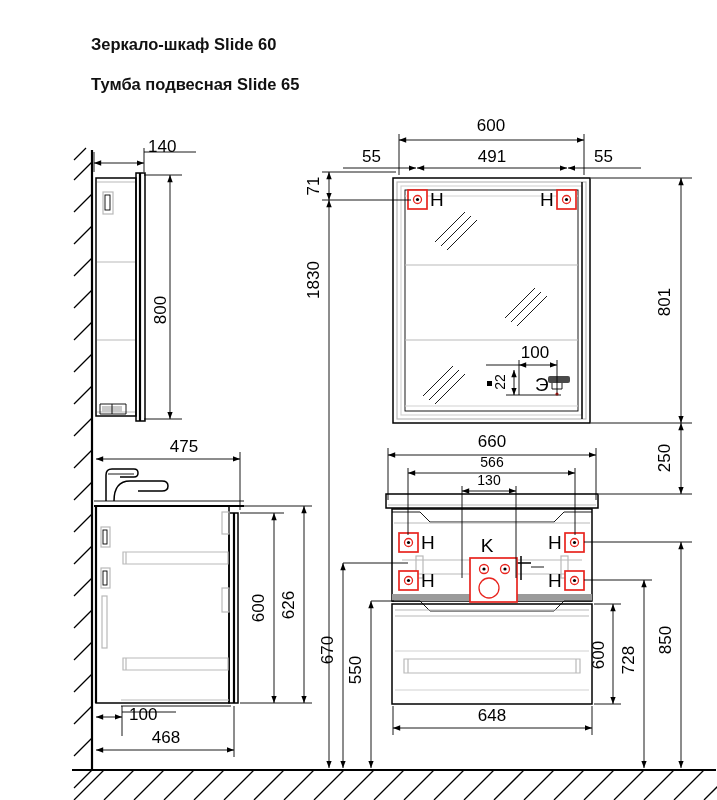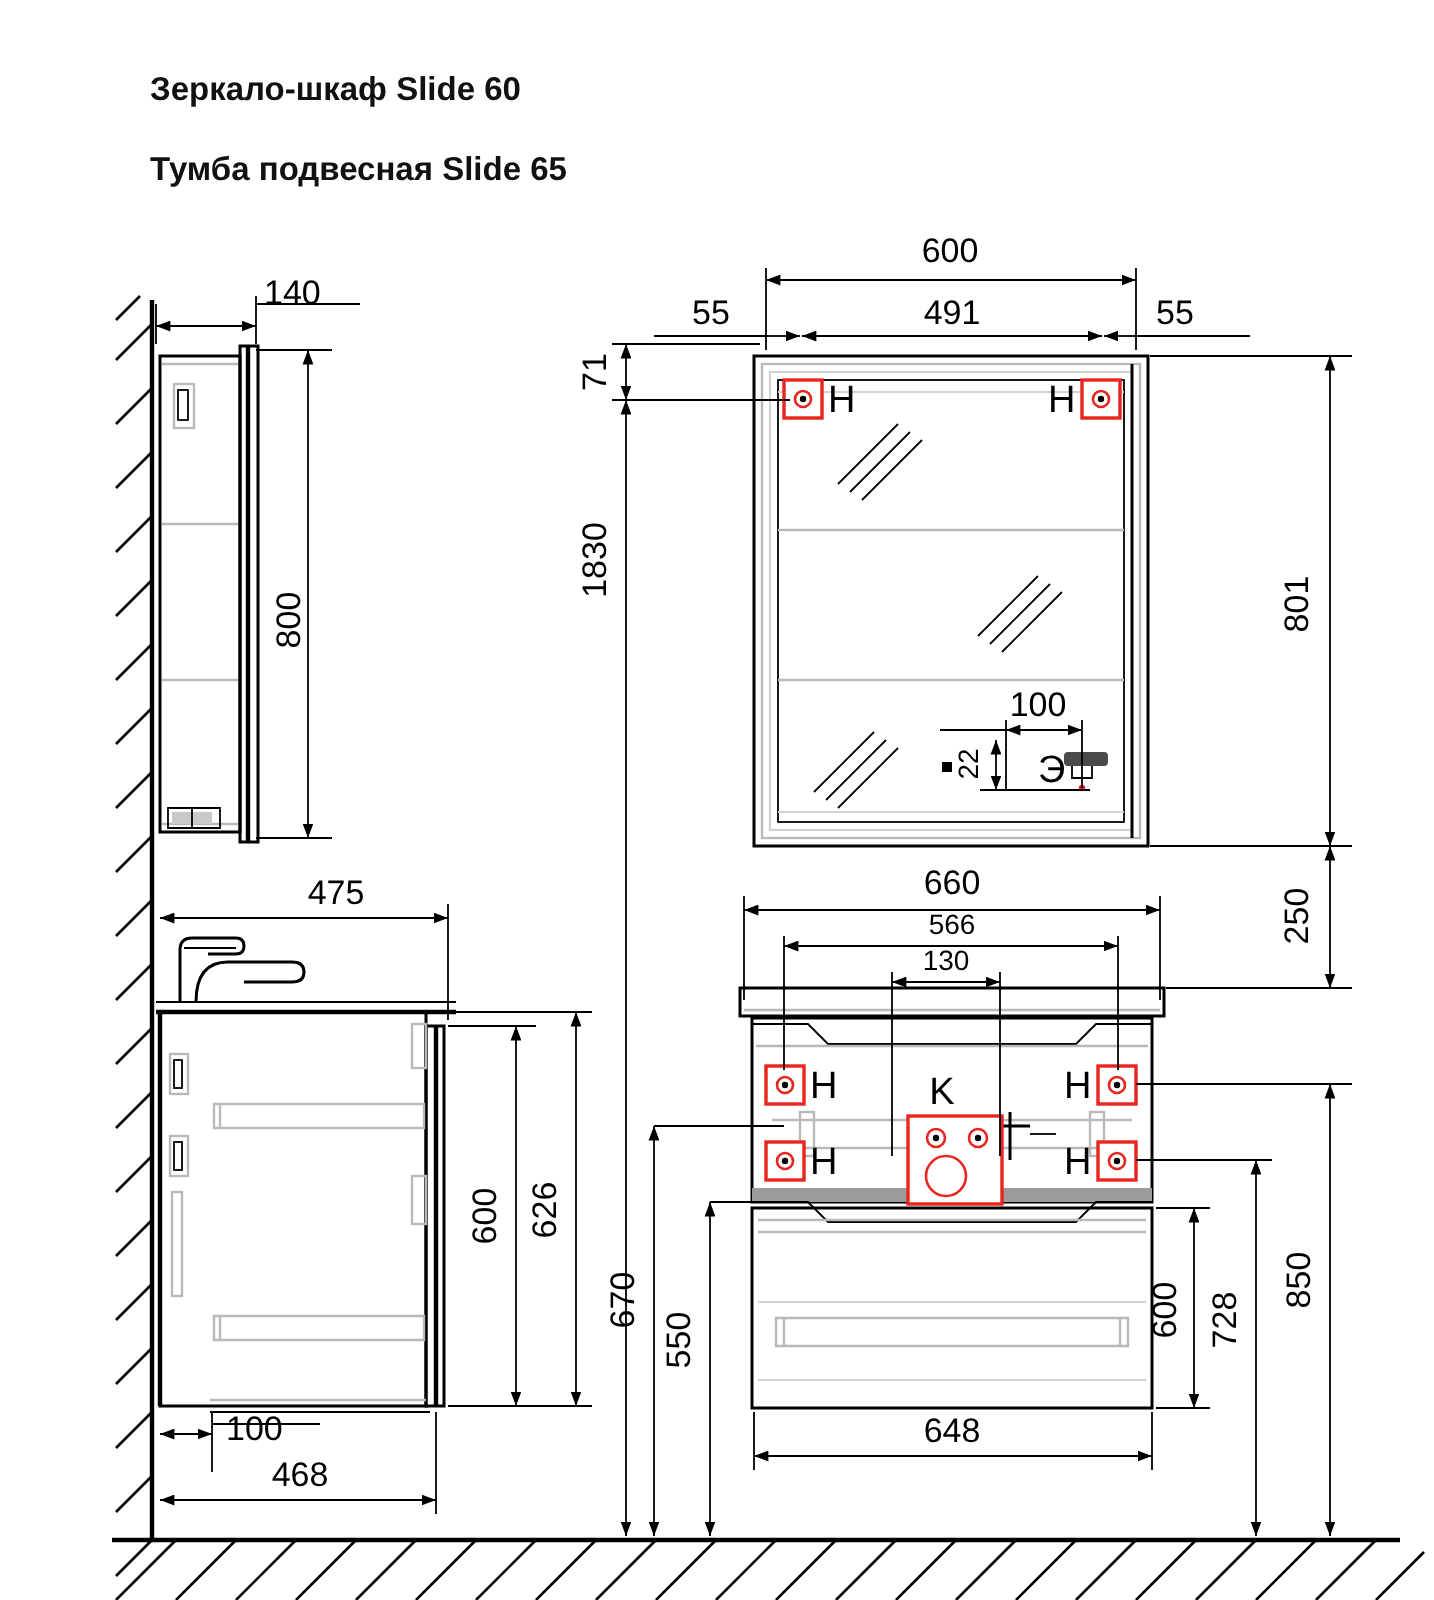--- a/index.html
+++ b/index.html
@@ -1,18 +1,18 @@
 <!DOCTYPE html>
 <html><head>
 <meta charset="utf-8">
 <style>
   html,body{margin:0;padding:0;background:#ffffff;}
   body{width:717px;height:800px;position:relative;overflow:hidden;
        font-family:"Liberation Sans","DejaVu Sans",sans-serif;color:#000;}
-  #stage{position:absolute;left:0;top:0;width:573px;height:800px;}
+  #stage{position:absolute;left:16px;top:0;width:573px;height:800px;}
   svg{display:block;}
   .ttl{font-size:16.5px;font-weight:bold;fill:#111;}
   .dim{font-size:17px;fill:#000;}
   .dim-s{font-size:14px;fill:#000;}
   .mark-b{font-size:19px;fill:#000;}
   .thin{stroke:#000;stroke-width:0.9;fill:none;}
   .thick{stroke:#000;stroke-width:2.2;fill:none;}
   .med{stroke:#000;stroke-width:1.5;fill:none;}
   .gray{stroke:#b9b9b9;stroke-width:1.2;fill:none;}
   .gray2{stroke:#d2d2d2;stroke-width:1.1;fill:none;}

